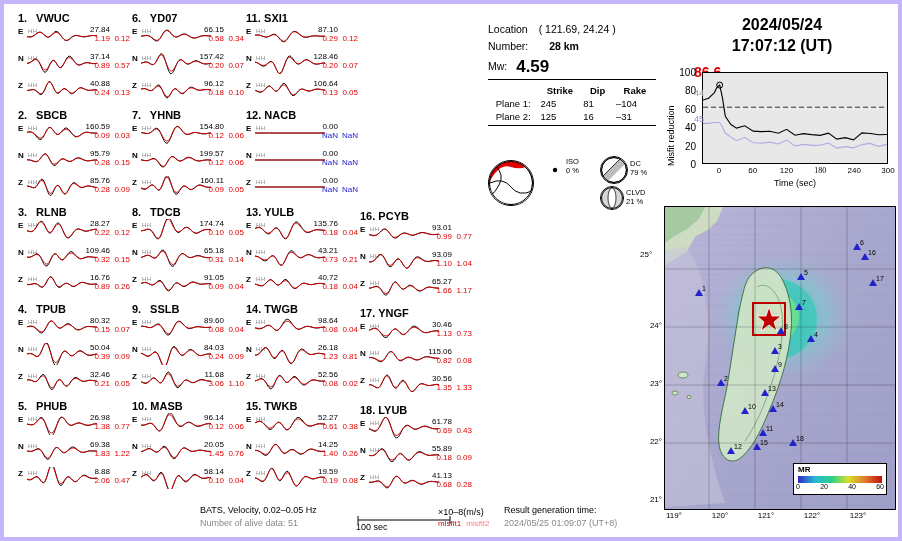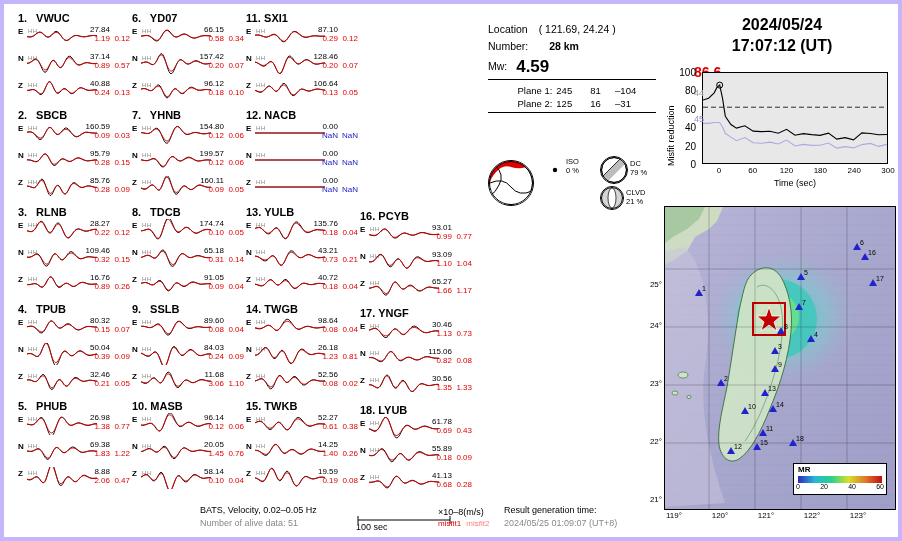--- a/index.html
+++ b/index.html
@@ -23,21 +23,21 @@
 
   
   #bfs{position:absolute;left:484px;top:14px;width:168px;}
   .bfs-title{font-size:12px;font-weight:bold;}
   .bfs-row{font-size:10.5px;margin-top:5px;}
   .bfs-row b{font-weight:bold;}
   .mwbig{font-size:17px;font-weight:bold;vertical-align:-2px;margin-left:6px;}
   table.planes{border-collapse:collapse;font-size:9.5px;margin-top:4px;width:168px;}
   table.planes th{font-weight:bold;text-align:center;padding:1px 2px;}
   table.planes td{text-align:left;padding:1px 2px;}
-  table.planes td.nm{text-align:right;}
+  table.planes td.nm{text-align:center;}
   .hr{border-top:1px solid #000;height:0;margin:2px 0;}
 
   
   #mechrow{position:absolute;left:484px;top:152px;width:180px;height:56px;}
   .bb{position:absolute;border-radius:50%;border:1px solid #000;}
   .pct{position:absolute;font-size:7.5px;line-height:9px;color:#000;}
 
   
   #eqtitle{position:absolute;left:660px;top:10px;width:236px;text-align:center;font-size:16px;font-weight:bold;line-height:21px;}
 
@@ -842,20 +842,26 @@
       <span>Number:</span>
       <b style="margin-left:18px">28 km</b>
     </div>
     <div class="bfs-row">
       <span>Mw:</span>
       <span class="mwbig">4.59</span>
     </div>
     <div class="hr"></div>
     <table class="planes">
       <tbody>
+          <tr>
+        <th style="width:52px"></th>
+        <th style="width:42px">Strike</th>
+        <th style="width:32px">Dip</th>
+        <th style="width:42px">Rake</th>
+      </tr>
       <tr>
         <td class="nm">Plane 1:</td>
         <td>245</td>
         <td>81</td>
         <td>–104</td>
       </tr>
       <tr>
         <td class="nm">Plane 2:</td>
         <td>125</td>
         <td>16</td>
@@ -935,21 +941,21 @@
     <div class="mf-xlab">Time (sec)</div>
   <div class="mf-yt" style="left: 6px; top: 1px;">100</div>
       <div class="mf-yt" style="left: 6px; top: 19.4px;">80</div>
       <div class="mf-yt" style="left: 6px; top: 37.8px;">60</div>
       <div class="mf-yt" style="left: 6px; top: 56.2px;">40</div>
       <div class="mf-yt" style="left: 6px; top: 74.6px;">20</div>
       <div class="mf-yt" style="left: 6px; top: 93px;">0</div>
       <div class="mf-xt" style="left: 42.9091px;">0</div>
       <div class="mf-xt" style="left: 76.7273px;">60</div>
       <div class="mf-xt" style="left: 110.545px;">120</div>
-      <div class="mf-xt" style="left: 144.364px;">180</div>
+      <div class="mf-xt" style="left: 144.364px; font-family: Liberation Serif, serif;">180</div>
       <div class="mf-xt" style="left: 178.182px;">240</div>
       <div class="mf-xt" style="left: 212px;">300</div>
       <div style="position: absolute; left: 30px; top: 22px; font-size: 9px; color: rgb(154, 154, 154);">44</div>
       <div style="position: absolute; left: 30px; top: 48px; font-size: 9px; color: rgb(143, 143, 208);">45</div>
     </div>
 
   <div id="map">
     <svg width="230" height="302" viewBox="0 0 230 302" style="display:block">
       <defs>
         <linearGradient id="seaGrad" x1="0" y1="0" x2="1" y2="1">
@@ -1057,21 +1063,21 @@
       <div class="stamark" style="left: 124px; top: 232px;"></div>
       <div class="stanum" style="left: 131px; top: 228px;">18</div>
     </div>
 
   <div id="map-axes">
       <div class="mapaxis" style="left: 658px; top: 507px; width: 24px; text-align: center;">119°</div>
       <div class="mapaxis" style="left: 704px; top: 507px; width: 24px; text-align: center;">120°</div>
       <div class="mapaxis" style="left: 750px; top: 507px; width: 24px; text-align: center;">121°</div>
       <div class="mapaxis" style="left: 796px; top: 507px; width: 24px; text-align: center;">122°</div>
       <div class="mapaxis" style="left: 842px; top: 507px; width: 24px; text-align: center;">123°</div>
-      <div class="mapaxis" style="left: 636px; top: 276px; width: 22px; text-align: right;">25°</div>
+      <div class="mapaxis" style="left: 636px; top: 246px; width: 22px; ">25°</div>
       <div class="mapaxis" style="left: 636px; top: 317px; width: 22px; text-align: right;">24°</div>
       <div class="mapaxis" style="left: 636px; top: 375px; width: 22px; text-align: right;">23°</div>
       <div class="mapaxis" style="left: 636px; top: 433px; width: 22px; text-align: right;">22°</div>
       <div class="mapaxis" style="left: 636px; top: 491px; width: 22px; text-align: right;">21°</div>
     </div>
 
   <div class="foot" style="left:196px;top:501px;">BATS, Velocity, 0.02–0.05 Hz</div>
   <div class="foot footgray" style="left:196px;top:514px;">Number of alive data: 51</div>
 
   <div id="scalebar">

